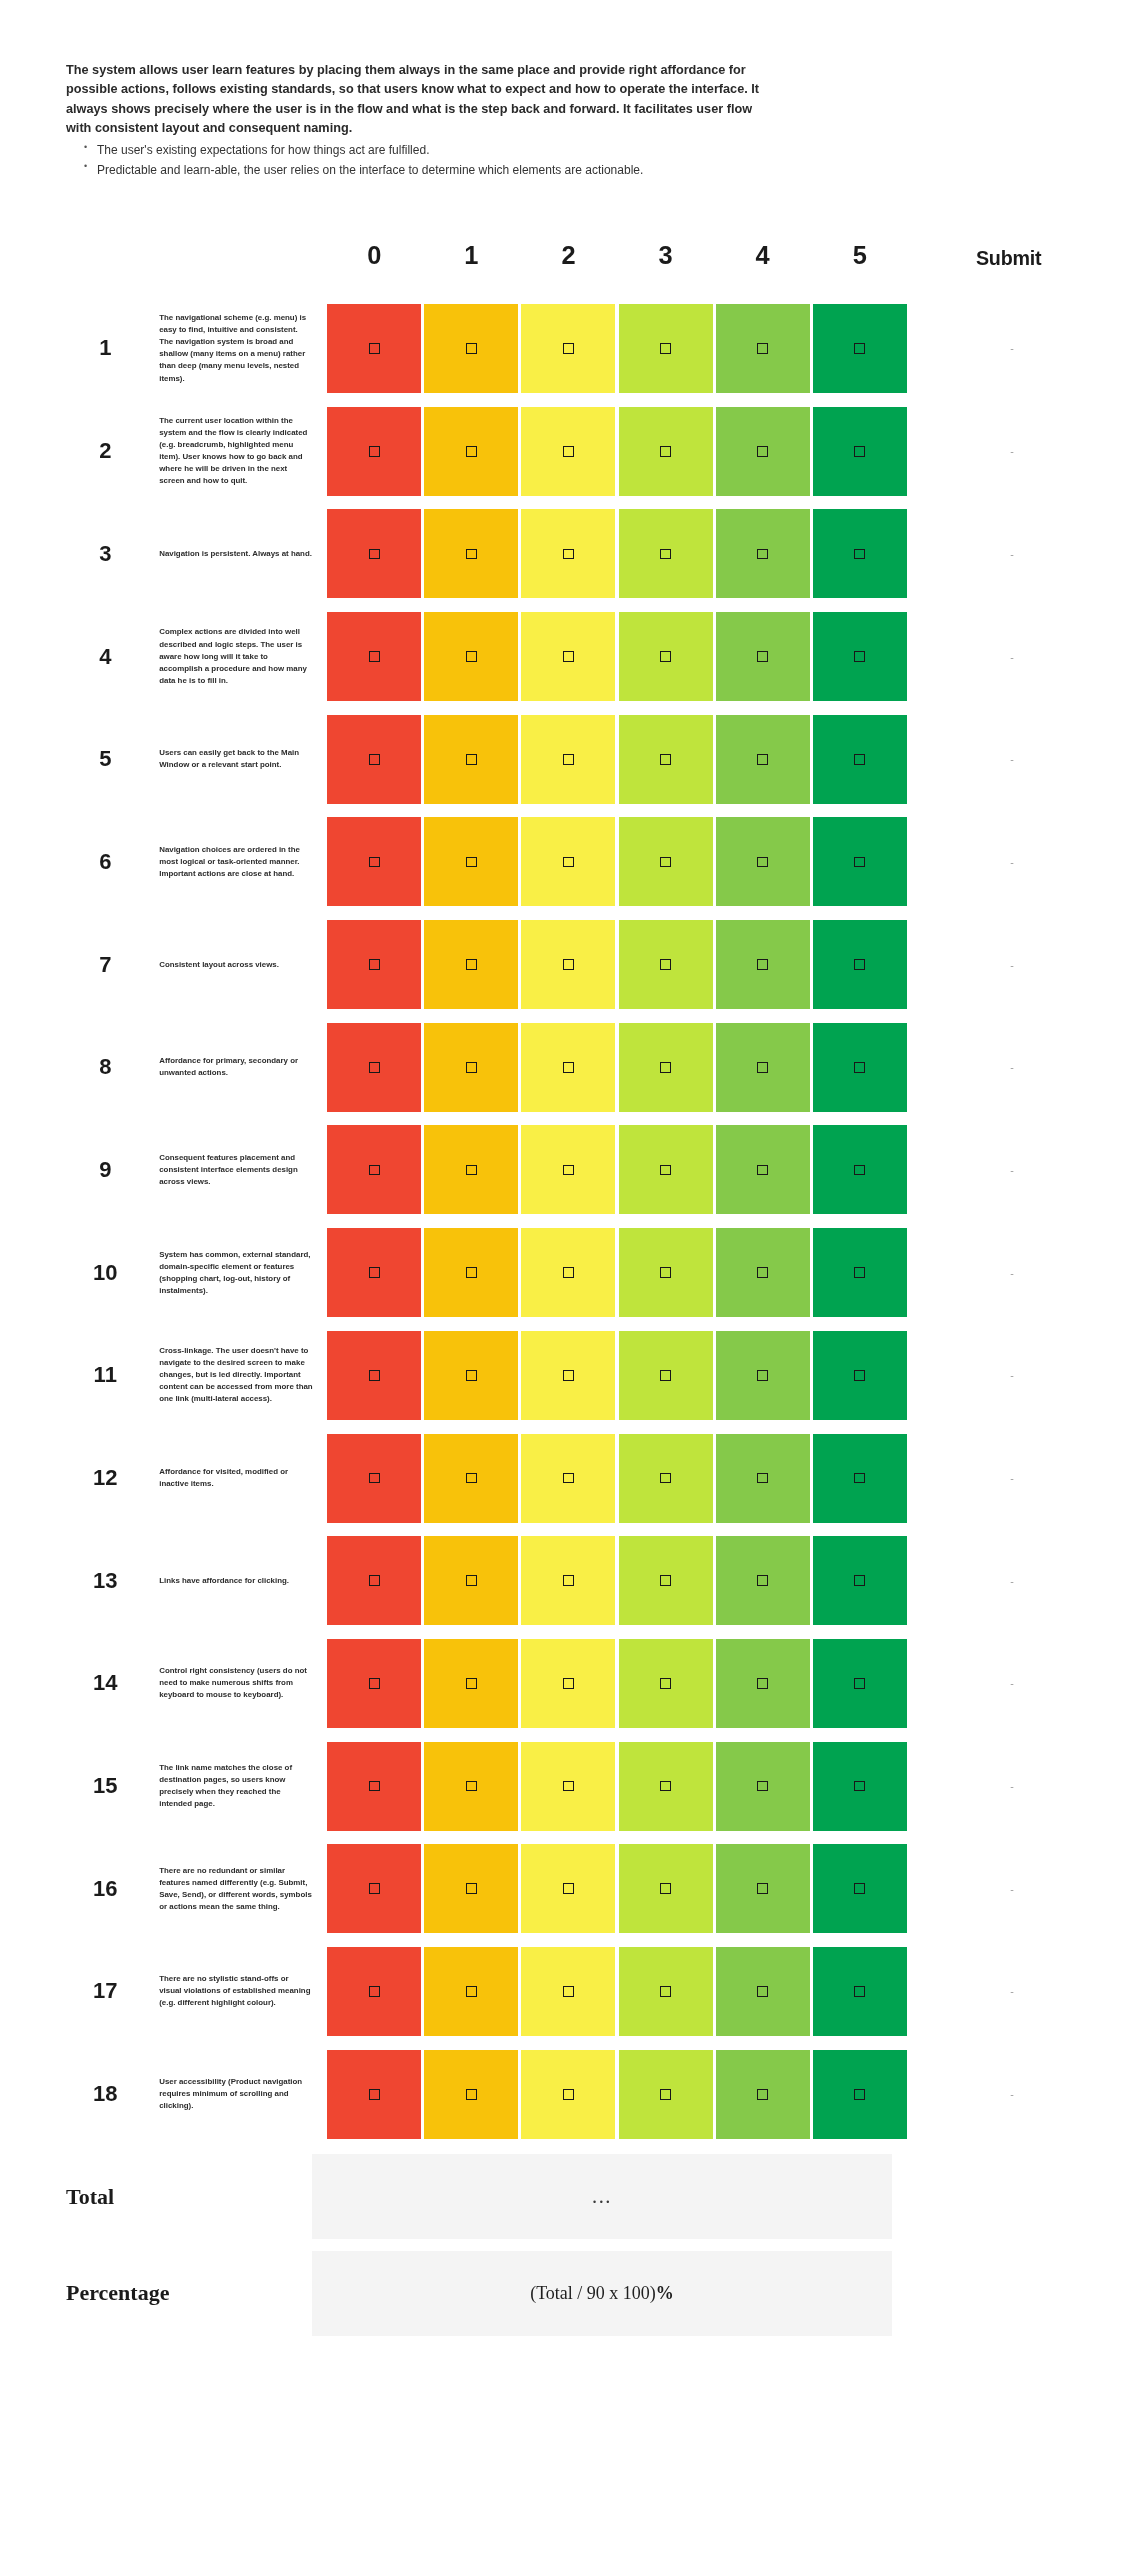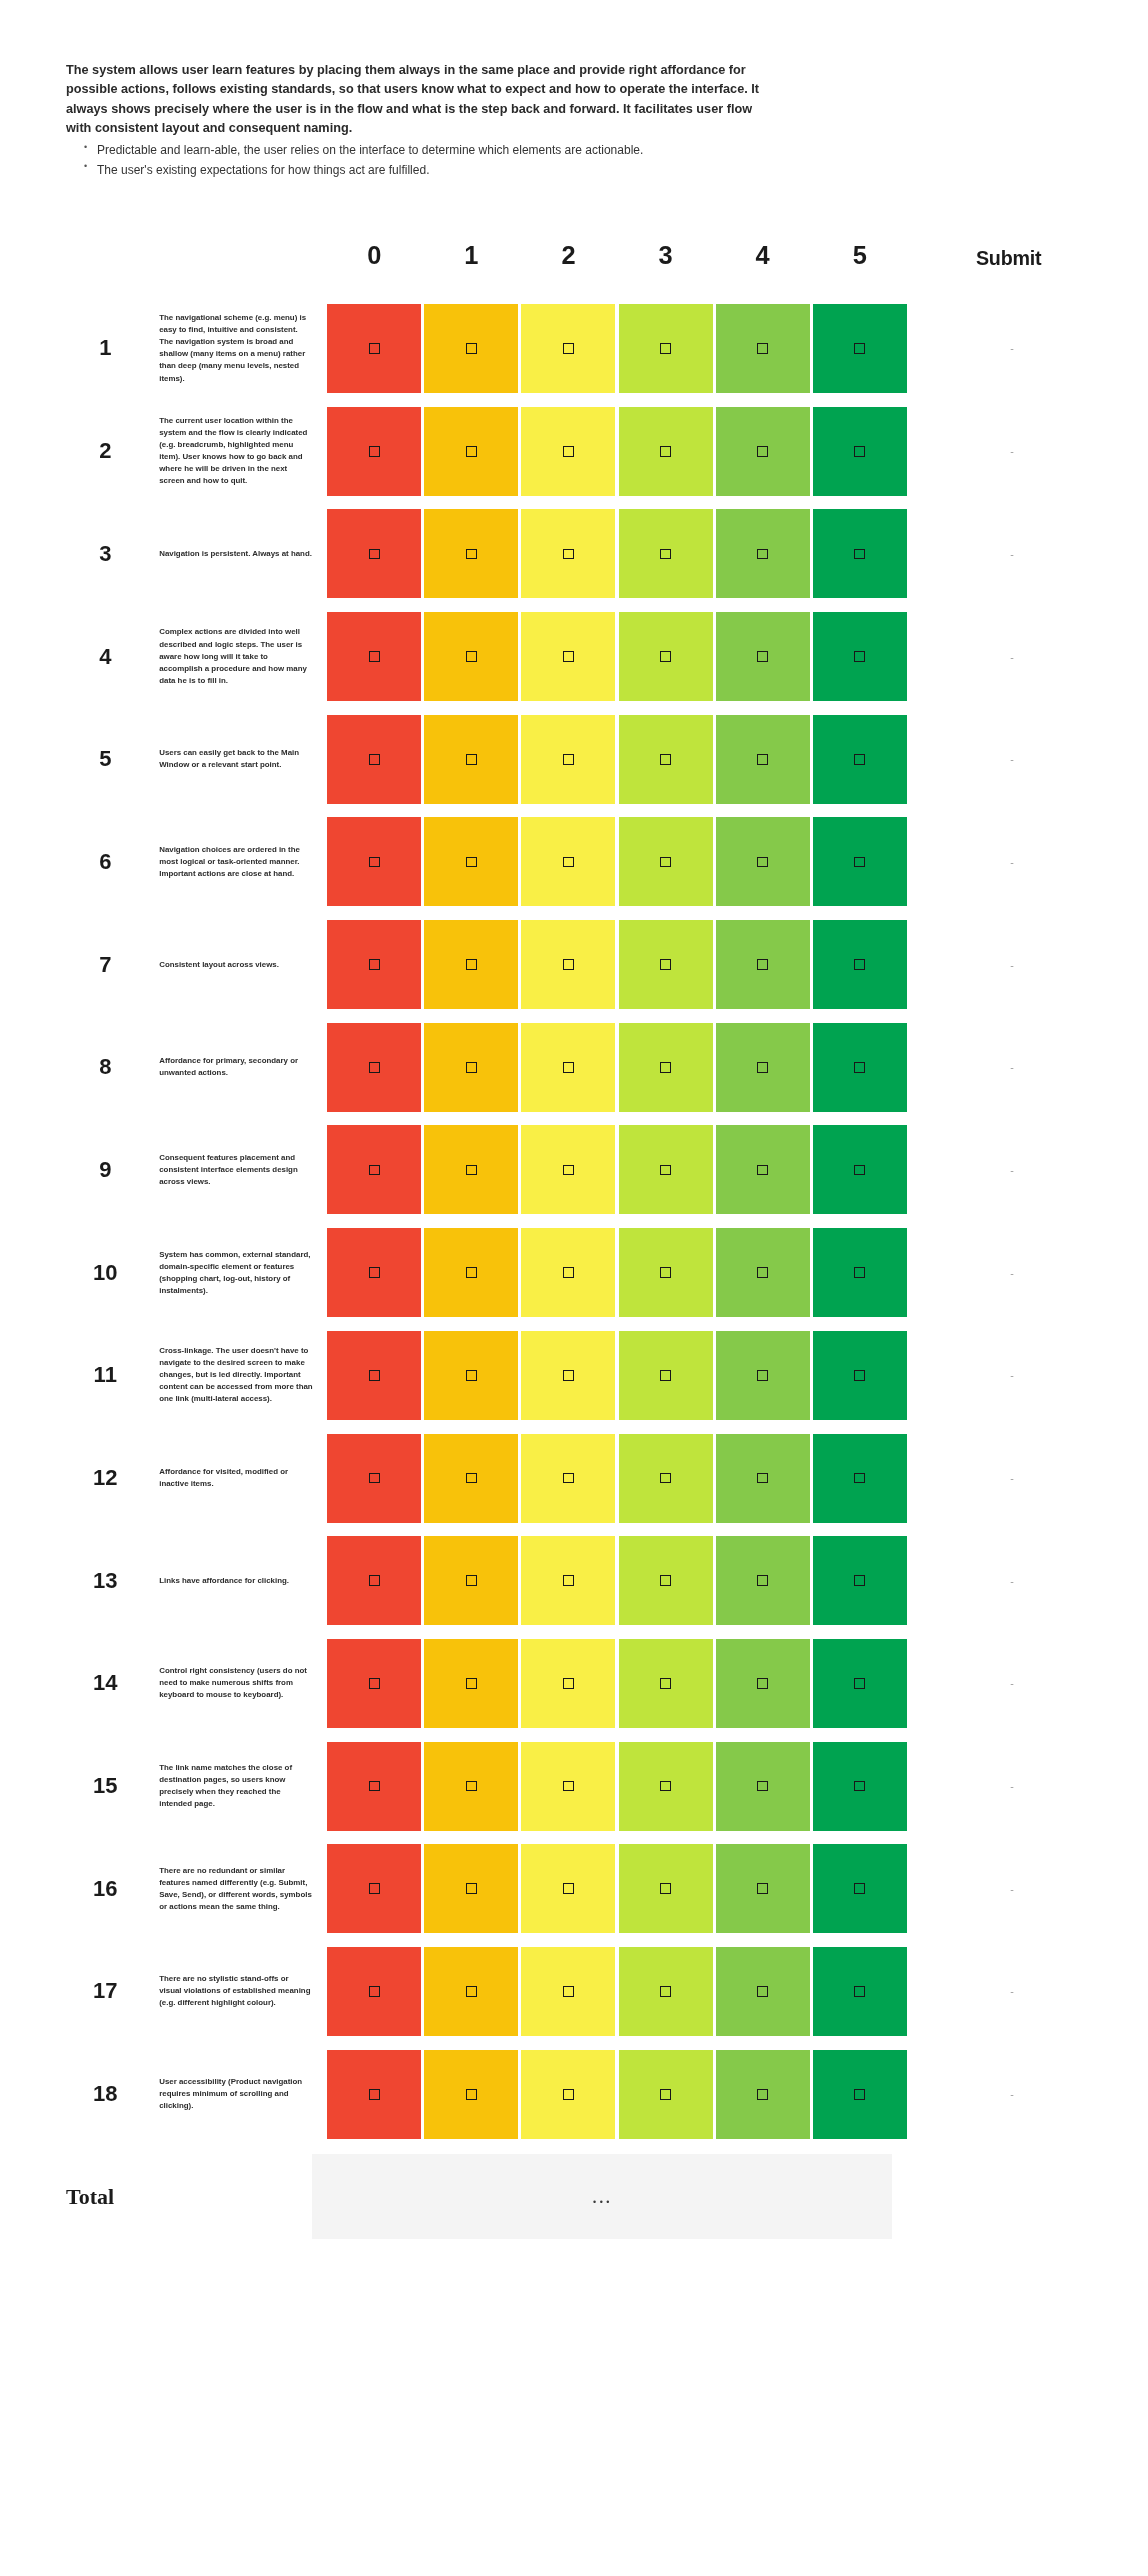--- a/index.html
+++ b/index.html
@@ -168,22 +168,22 @@
   .footer-value .pct { font-weight: bold; }
 </style>
 </head>
 <body>
 
 <div class="page">
 
   <div class="header-block">
     <p class="intro">The system allows user learn features by placing them always in the same place and provide right affordance for possible actions, follows existing standards, so that users know what to expect and how to operate the interface. It always shows precisely where the user is in the flow and what is the step back and forward. It facilitates user flow with consistent layout and consequent naming.</p>
     <ul class="intro-list">
+      <li>The user's existing expectations for how things act are fulfilled.</li>
       <li>Predictable and learn-able, the user relies on the interface to determine which elements are actionable.</li>
-      <li>The user's existing expectations for how things act are fulfilled.</li>
     </ul>
   </div>
 
   <div class="matrix">
     <table class="grid">
       <colgroup>
         <col class="c-num">
           <col class="c-desc">
         <col class="c-score">
           <col class="c-score">
@@ -890,16 +890,23 @@
           </tr>
         </tbody>
     </table>
   </div>
 
   <div class="footer-rows">
     <div class="footer-row">
       <div class="footer-label">Total</div>
       <div class="footer-value dots">...</div>
     </div>
+    <div class="footer-row">
+      <div class="footer-label">Percentage</div>
+      <div class="footer-value">
+        <span>(Total / 90 x 100) </span>
+          <span class="pct">%</span>
+      </div>
+    </div>
   </div>
 
 </div>
 
 
 </body></html>

